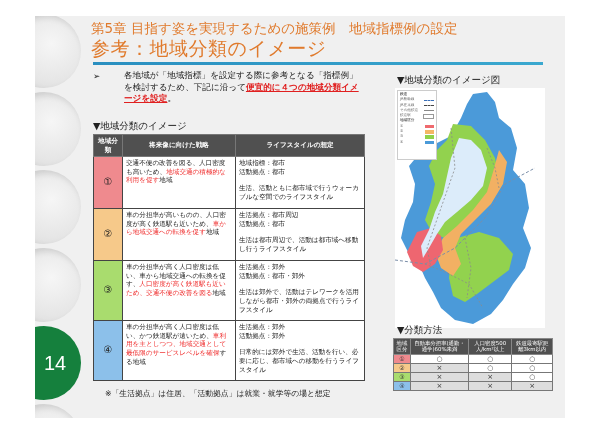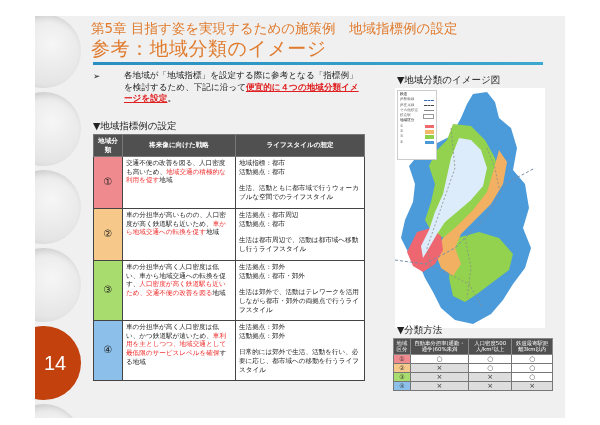--- a/index.html
+++ b/index.html
@@ -2,21 +2,21 @@
 <html><head>
 <meta charset="utf-8">
 <style>
   html, body { margin:0; padding:0; }
   body { width:600px; height:425px; background:#ffffff; position:relative; overflow:hidden;
          font-family:"DejaVu Sans","Liberation Sans",sans-serif; }
   .slide { position:absolute; left:35px; top:16px; width:530px; height:402px; background:#f0f0f0; overflow:hidden; }
   .circle { position:absolute; left:-28px; width:74px; height:74px; border-radius:50%;
             background:radial-gradient(circle at 60% 40%, #f6f6f6 0%, #e6e6e6 60%, #d4d4d4 100%);
             box-shadow: inset 3px 3px 6px rgba(0,0,0,0.12); }
-  .circle.active { background:#c2410c; box-shadow:none; color:#fff; display:flex; align-items:center; justify-content:center; }
+  .circle.active { background:#15803d; box-shadow:none; color:#fff; display:flex; align-items:center; justify-content:center; }
   .circle.active span { font-size:20px; margin-left:22px; font-family:"Liberation Sans",sans-serif; }
   .title1 { position:absolute; left:56px; top:4px; font-size:13.5px; color:#e07a2c; white-space:nowrap; }
   .title2 { position:absolute; left:56px; top:20px; font-size:19px; color:#e07a2c; white-space:nowrap; letter-spacing:0.5px; }
   .title-rule { position:absolute; left:58px; top:46px; width:450px; height:3px; background:linear-gradient(90deg,#2a8fc0,#3aa8cf); }
   .bullet { position:absolute; left:58px; top:55px; width:270px; font-size:8.6px; line-height:11.5px; color:#222; }
   .bullet .arrow { position:absolute; left:0; top:0; }
   .bullet .txt { margin-left:31px; display:block;font-family:Liberation Mono, monospace; }
   .red-u { color:#e02020; font-weight:bold; text-decoration:underline; }
   .section-h { position:absolute; font-size:9.5px; color:#222; white-space:nowrap; }
   table { border-collapse:collapse; }
@@ -58,21 +58,21 @@
   <div class="title2">参考：地域分類のイメージ</div>
   <div class="title-rule"></div>
 
   <div class="bullet">
     <span class="arrow">➢</span>
     <span class="txt">
       <span>各地域が「地域指標」を設定する際に参考となる「指標例」を検討するため、下記に沿って</span><span class="red-u">便宜的に４つの地域分類イメージを設定</span><span>。</span>
     </span>
   </div>
 
-  <div class="section-h" style="left:58px; top:104px;">▼地域指標例の設定</div>
+  <div class="section-h" style="left:58px; top:104px;">▼地域分類のイメージ</div>
   <table class="main-tbl">
     <thead>
       <tr>
         <th style="width:24px;">地域分類</th>
         <th style="width:108px;">将来像に向けた戦略</th>
         <th>ライフスタイルの想定</th>
       </tr>
     </thead>
     <tbody>
       <tr style="height:52px;">
@@ -110,20 +110,21 @@
         <td><span>車の分担率が高く人口密度は低い、かつ鉄道駅が遠いため、</span><span class="red">車利用を主としつつ、地域交通として最低限のサービスレベルを確保</span><span>する地域</span></td>
         <td>
             <div>生活拠点：郊外</div>
             <div>活動拠点：郊外</div>
             <div style="height:8px"></div>
             <div>日常的には郊外で生活、活動を行い、必要に応じ、都市域への移動を行うライフスタイル</div>
           </td>
       </tr>
     </tbody>
   </table>
+  <div class="note">※「生活拠点」は住居、「活動拠点」は就業・就学等の場と想定</div>
 
   <div class="section-h" style="left:362px; top:58px;">▼地域分類のイメージ図</div>
   <div class="map-box">
     <div class="legend">
       <div style="font-weight:bold">鉄道</div>
       <div><span>JR新幹線</span><span class="ln"></span></div>
       <div><span>JR在来線</span><span class="ln" style="border-top-color:#444"></span></div>
       <div><span>その他鉄道</span><span class="ln" style="border-top-style:solid;border-top-color:#888"></span></div>
       <div><span>鉄道駅</span><span class="sw" style="background:#fff;border:1px solid #999;height:2.5px"></span></div>
       <div style="font-weight:bold">地域区分</div>

